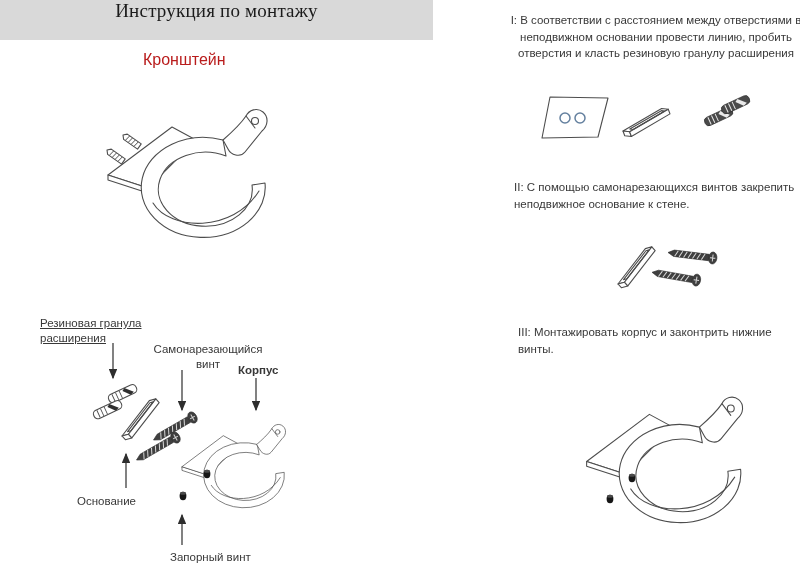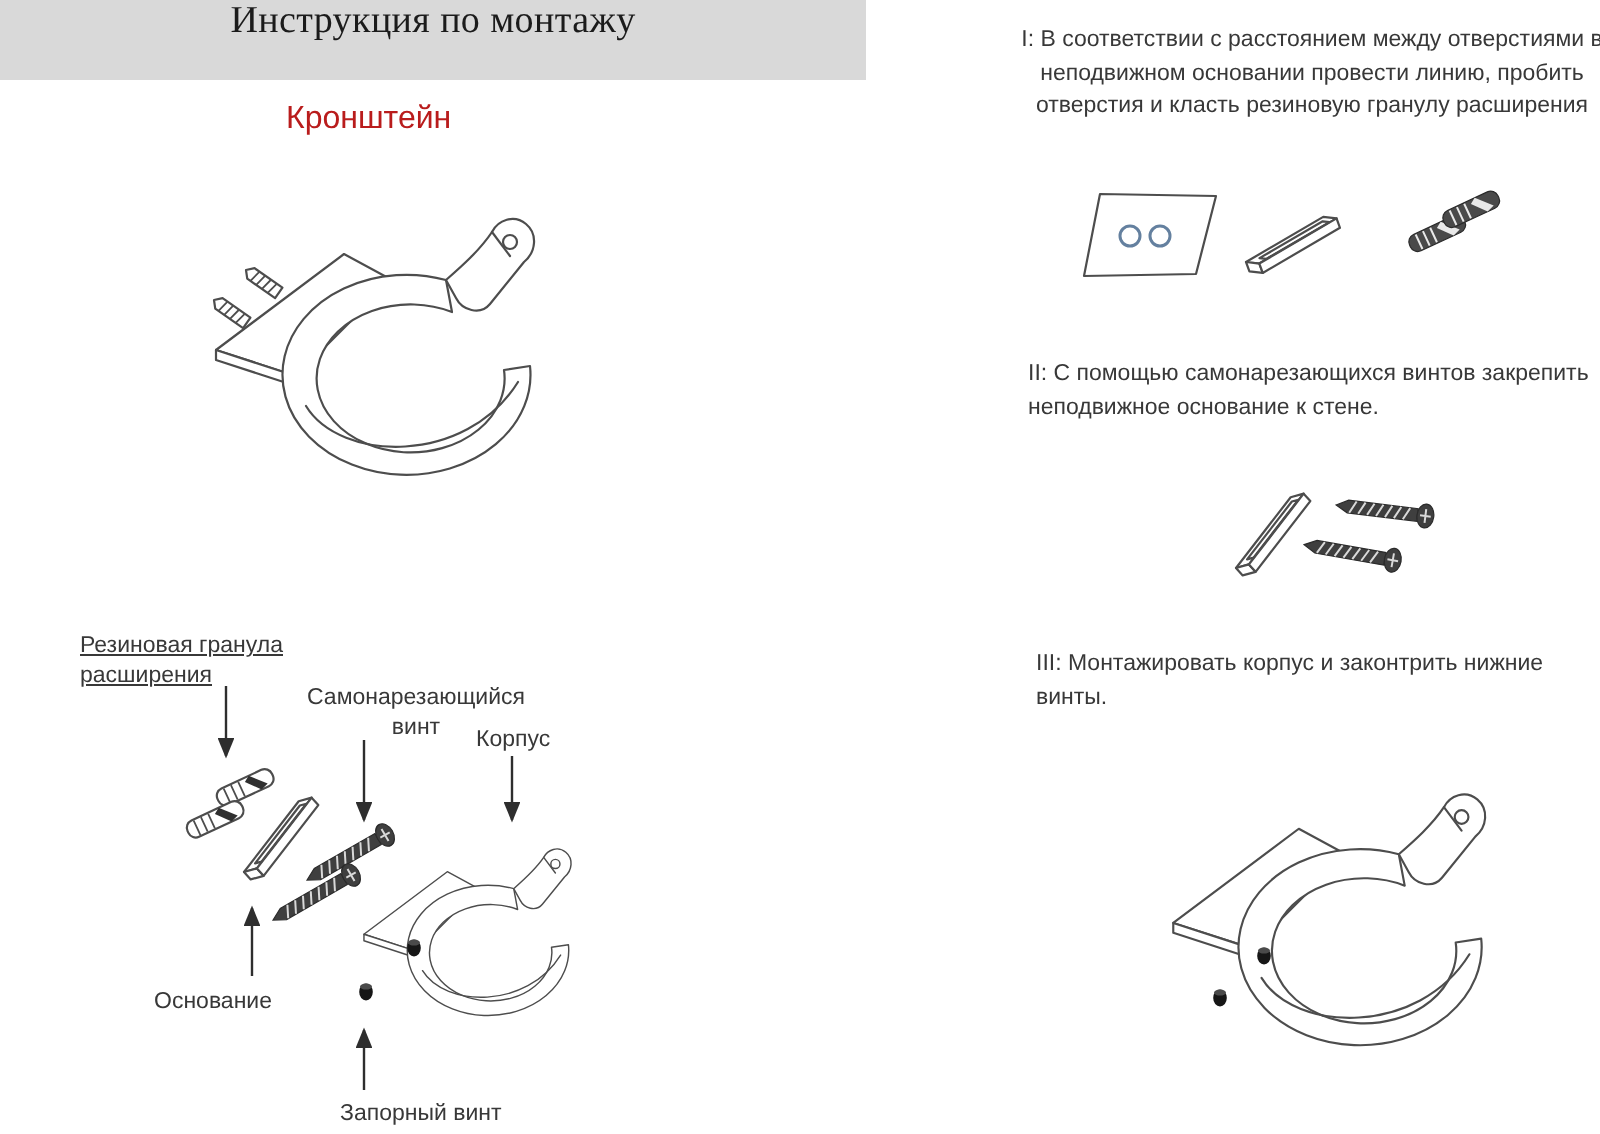--- a/index.html
+++ b/index.html
@@ -16,21 +16,21 @@
   .step-text{position:absolute;font-size:11.5px;line-height:1.45;color:var(--text,#383838);}
   #step1{left:510px;top:12px;width:292px;text-align:center;}
   #step2{left:514px;top:179px;width:286px;text-align:left;}
   #step3{left:518px;top:324px;width:286px;text-align:left;}
   .illus{position:absolute;}
   #explodedBox{position:absolute;left:30px;top:312px;width:330px;height:255px;}
   #explodedBox svg{position:absolute;left:0;top:0;}
   .dlabel{position:absolute;font-size:11.5px;line-height:1.3;color:var(--text,#383838);}
   #lblRubber{left:10px;top:4px;width:120px;text-decoration:underline;}
   #lblScrew{left:92px;top:30px;width:116px;text-align:center;margin-left:28px;}
-  #lblBody{left:208px;top:51px;}
+  #lblBody{left:208px;top:51px;font-weight:bold;}
   #lblBase{left:47px;top:182px;}
   #lblLock{left:100px;top:238px;margin-left:40px;}
   
   .ln{stroke:var(--line-art,#4d4d4d);stroke-width:1.1;fill:#fff;stroke-linejoin:round;stroke-linecap:round;}
   .lnf{stroke:var(--line-art,#4d4d4d);stroke-width:1.1;fill:none;stroke-linejoin:round;stroke-linecap:round;}
   .dk{fill:var(--dark-part,#3f3f3f);stroke:#2b2b2b;stroke-width:.6;}
   .thread{stroke:#d9d9d9;stroke-width:1;fill:none;}
   .rib{stroke:var(--line-art,#4d4d4d);stroke-width:.9;fill:none;}
   .ribw{stroke:#e9e9e9;stroke-width:1;fill:none;}
   .hole{stroke:var(--hole-accent,#64809f);stroke-width:1.5;fill:none;}

